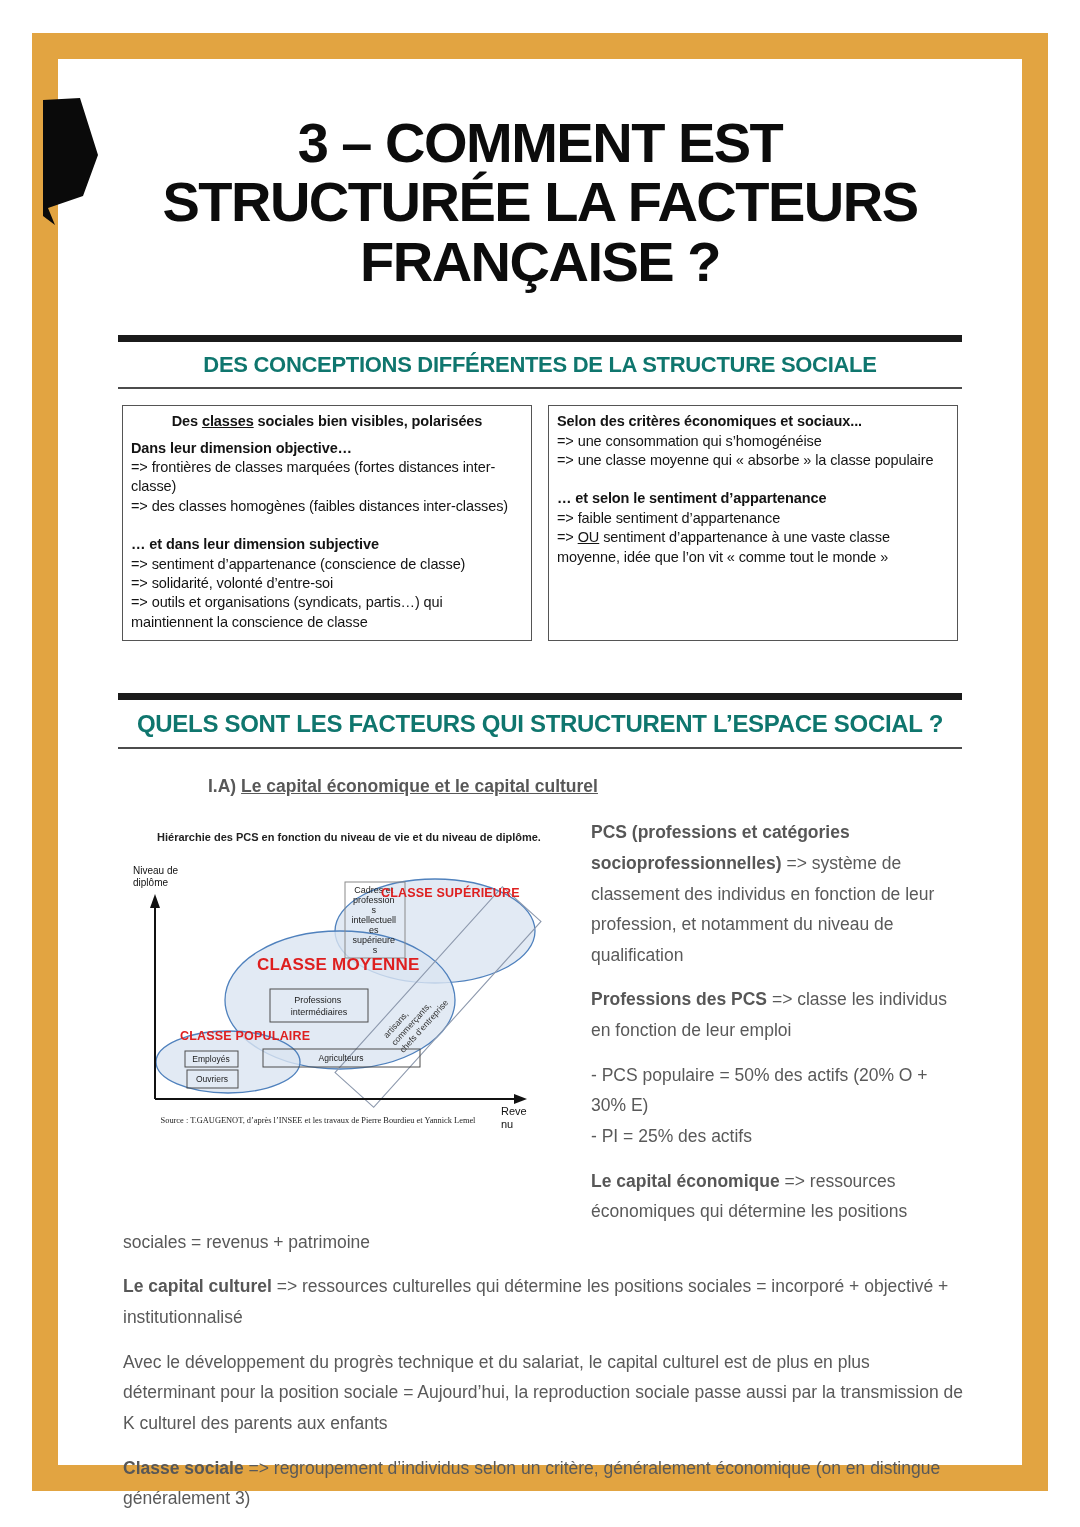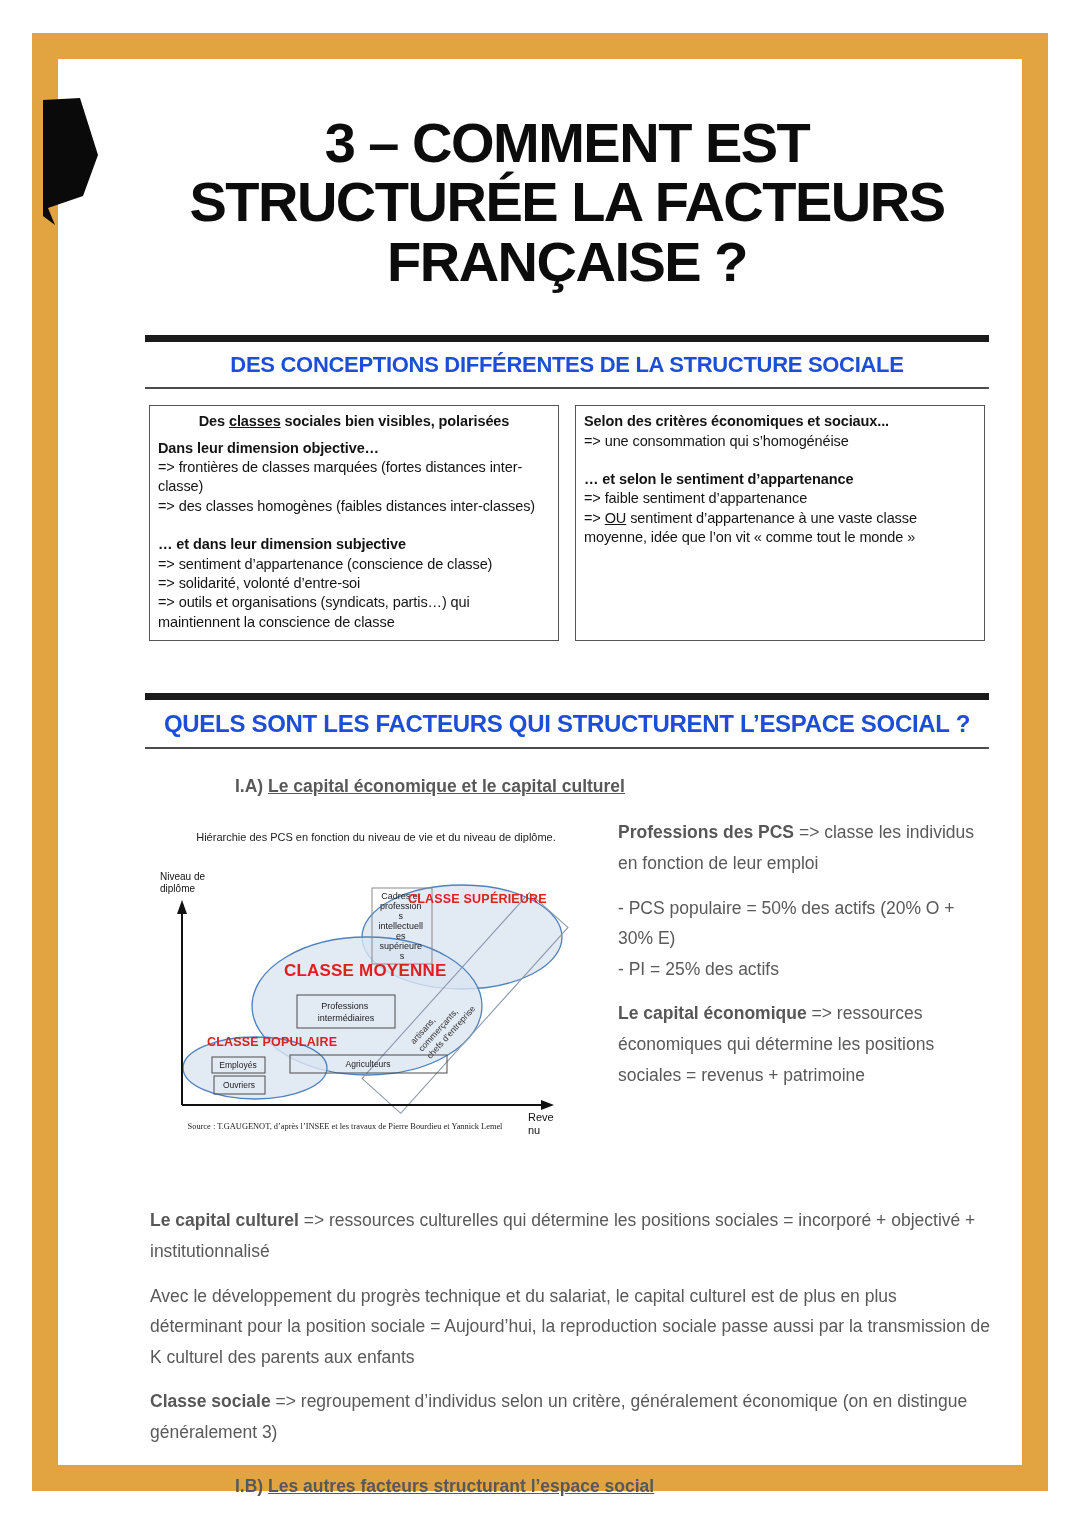--- a/index.html
+++ b/index.html
@@ -5,34 +5,34 @@
   html,body { margin:0; padding:0; }
   body {
     width:1080px; height:1527px; background:#ffffff; position:relative;
     font-family:"Liberation Sans", sans-serif; overflow:hidden;
   }
   .gold-frame {
     position:absolute; left:32px; top:33px; width:1016px; height:1458px;
     border:26px solid #E2A441; box-sizing:border-box; background:#ffffff;
   }
   .bookmark { position:absolute; left:43px; top:98px; }
-  .content { position:absolute; left:58px; top:59px; width:964px; height:1106px;padding-left:27px; }
+  .content { position:absolute; left:58px; top:59px; width:964px; height:1106px; }
 
   .main-title {
     margin:54px 10px 0; text-align:center; font-weight:bold; font-size:56px;
     line-height:1.06; color:#0c0c0c; letter-spacing:-1.5px;
   }
 
   .sec-block { width:844px; margin:0 auto; }
   .sec-block.first { margin-top:44px; }
   .sec-block.second { margin-top:52px; }
   .bar-thick { height:7px; background:#1b1b1b; }
   .bar-thin  { height:2px; background:#4c4c4c; }
   .sec-title {
-    text-align:center; font-weight:bold; color:#1d4ed8;
+    text-align:center; font-weight:bold; color:#0f766e;
     padding:10px 0 9px; letter-spacing:-0.3px;
   }
   .sec-title.s1 { font-size:22px; }
   .sec-title.s2 { font-size:24px; }
 
   .cmp-table { display:flex; gap:16px; width:836px; margin:16px auto 0; }
   .cell {
     flex:1; border:1.5px solid #555; padding:6px 8px 8px;
     font-size:14.5px; line-height:1.34; color:#141414; letter-spacing:-0.1px;
   }
@@ -42,22 +42,22 @@
 
   .subhead { margin:27px 0 0 150px; font-size:17.5px; color:#585858;font-weight:bold; }
   .subhead .u { text-decoration:underline; }
 
   .flow { margin:20px 58px 0 65px; color:#595959; font-size:17.5px; line-height:1.75; }
   .flow p { margin:0 0 14px; }
   .flow b { font-weight:bold; color:#575757; }
 
   .figure { float:left; width:452px; min-height:376px; margin:4px 16px 8px 0; }
   .fig-title {
-    margin:10px 0 8px; padding:0 18px; text-align:center;
-    font-size:11px; font-weight:normal; color:#222; line-height:1.25;
+    margin:10px 0 2px; padding:0 18px; text-align:center;
+    font-size:11px; font-weight:bold; color:#222; line-height:1.25;
   }
   .ell  { fill:#dbe5f1; fill-opacity:0.8; stroke:#4f81bd; stroke-width:1.3; }
   .diagrect { fill:none; stroke:#8d99ad; stroke-width:1.1; }
   .pcsbox { fill:none; stroke:#4d4d4d; stroke-width:1; }
   .pcsbox.lt { stroke:#8a8a8a; }
   .boxtxt { font-size:9px; fill:#1c1c1c; }
   .boxtxt.sm { font-size:8.5px; }
   .diagtxt { font-size:8.6px; fill:#333; }
   .redlbl { fill:#de1f1f; font-weight:bold; font-size:12.5px; letter-spacing:0.2px; }
   .redlbl.big { font-size:17px; }
@@ -101,20 +101,21 @@
       <div>=&gt; des classes homogènes (faibles distances inter-classes)</div>
       <div class="grp-gap"></div>
       <div class="grp-title">… et dans leur dimension subjective</div>
       <div>=&gt; sentiment d’appartenance (conscience de classe)</div>
       <div>=&gt; solidarité, volonté d’entre-soi</div>
       <div>=&gt; outils et organisations (syndicats, partis…) qui maintiennent la conscience de classe</div>
     </div>
     <div class="cell">
       <div class="grp-title">Selon des critères économiques et sociaux...</div>
       <div>=&gt; une consommation qui s’homogénéise</div>
+      <div>=&gt; une classe moyenne qui « absorbe » la classe populaire</div>
       <div class="grp-gap"></div>
       <div class="grp-title">… et selon le sentiment d’appartenance</div>
       <div>=&gt; faible sentiment d’appartenance</div>
       <div>
         <span>=&gt; </span><u>OU</u><span> sentiment d’appartenance à une vaste classe moyenne, idée que l’on vit « comme tout le monde »</span>
       </div>
     </div>
   </div>
 
   <div class="sec-block second">
@@ -184,20 +185,23 @@
         </text>
         <text class="xlabel">
           <tspan x="378" y="268">Reve</tspan>
           <tspan x="378" y="281">nu</tspan>
         </text>
 
         <text class="src" x="195" y="276" text-anchor="middle">Source : T.GAUGENOT, d’après l’INSEE et les travaux de Pierre Bourdieu et Yannick Lemel</text>
       </svg>
     </div>
 
+    <p>
+      <b>PCS (professions et catégories socioprofessionnelles)</b><span> =&gt; système de classement des individus en fonction de leur profession, et notamment du niveau de qualification</span>
+    </p>
 
     <p>
       <b>Professions des PCS</b><span> =&gt; classe les individus en fonction de leur emploi</span>
     </p>
 
     <p>
       <span style="display:block">- PCS populaire = 50% des actifs (20% O + 30% E)</span>
       <span style="display:block">- PI = 25% des actifs</span>
     </p>
 

